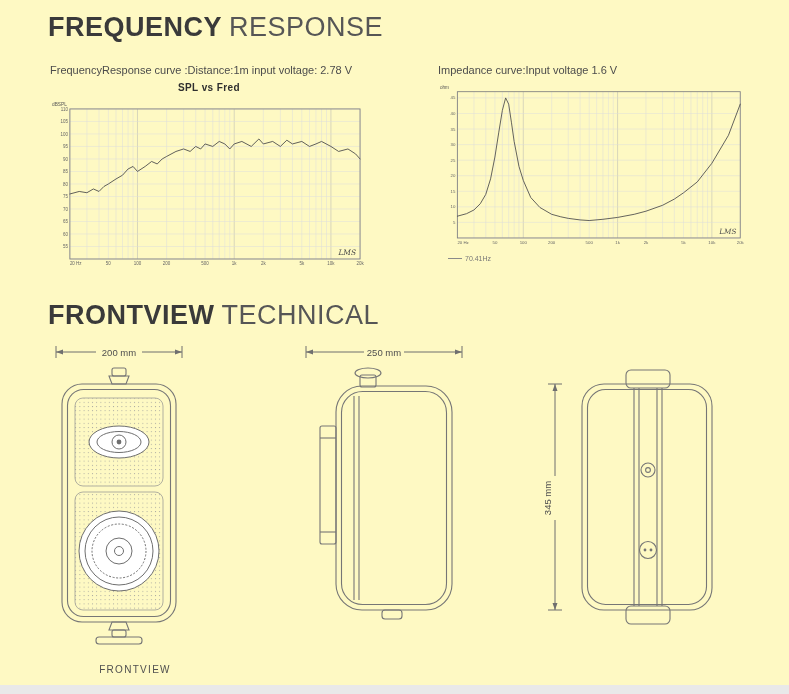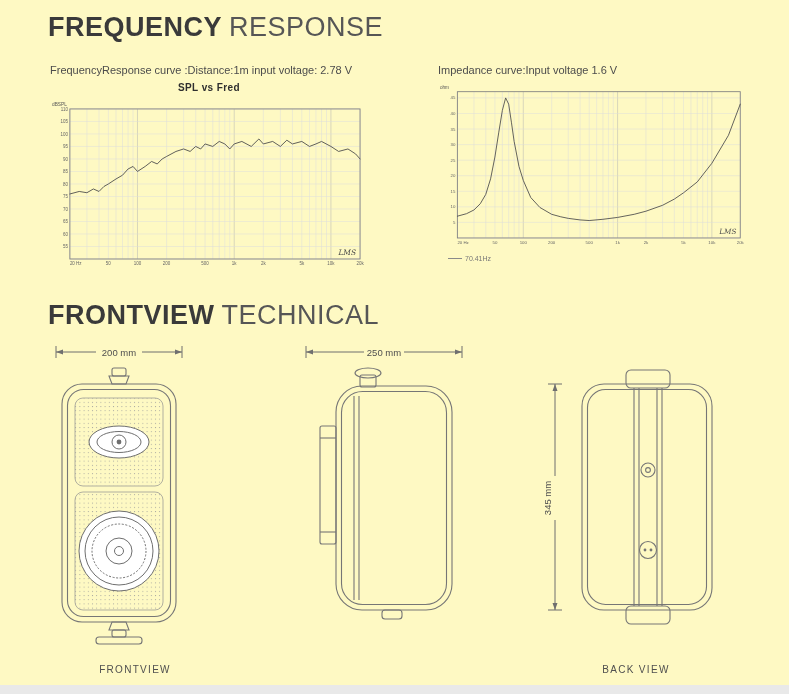--- a/index.html
+++ b/index.html
@@ -293,16 +293,15 @@
         <circle cx="112" cy="132" r="7"></circle>
         <circle cx="112" cy="132" r="2.4"></circle>
         <circle cx="112" cy="212" r="8.5"></circle>
         <circle cx="109" cy="212" r="1.4" fill="#767676" stroke="none"></circle>
         <circle cx="115" cy="212" r="1.4" fill="#767676" stroke="none"></circle>
       </g>
     </svg>
   </div>
 
   <div class="draw-label" id="front-label">FRONTVIEW</div>
-  <div class="draw-label" id="back-label">BACK VIEW</div>
 
   <div class="footer-bar"></div>
 </div>
 
 </body></html>

